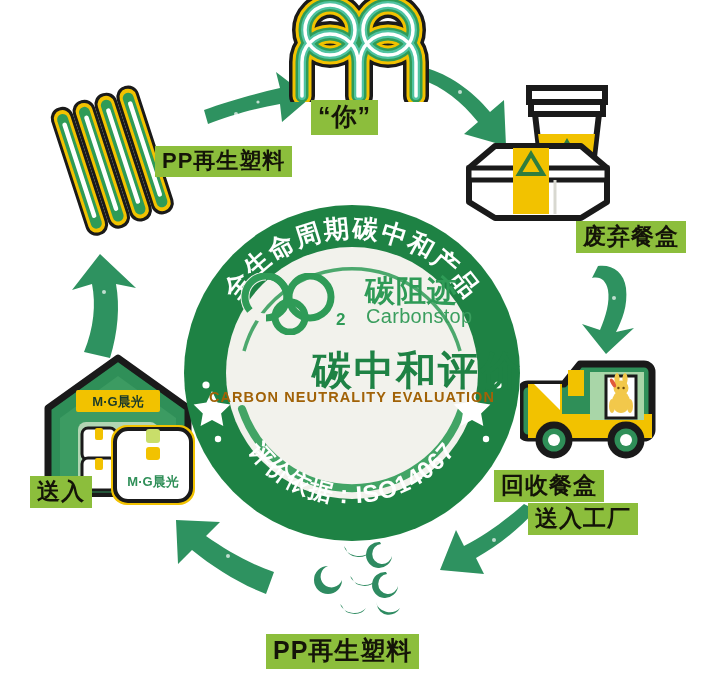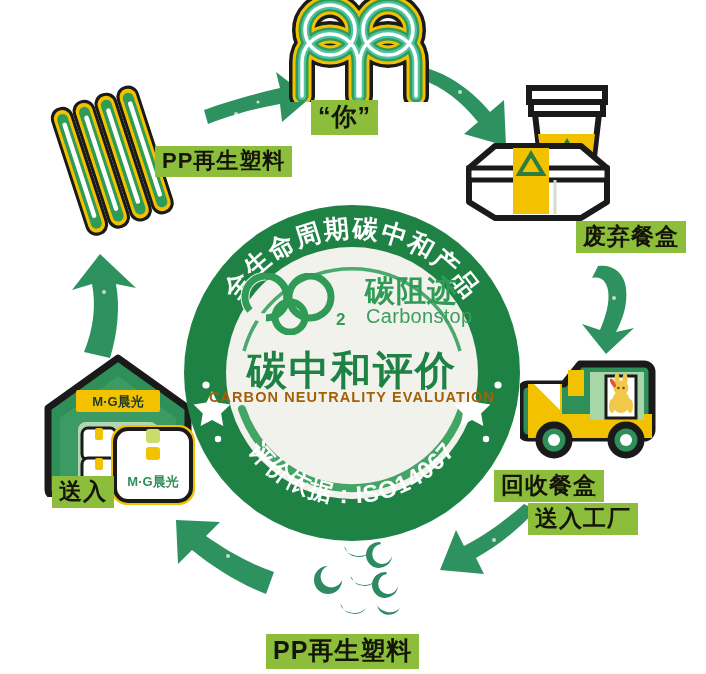--- a/index.html
+++ b/index.html
@@ -16,21 +16,21 @@
   .tag.t24{font-size:23px;}
   .tag.t22{font-size:22px;}
   .tag.t26{font-size:25px;}
 
   
   #seal{position:absolute;left:182px;top:203px;width:340px;height:340px;}
   #seal svg{display:block;}
   .sealtxt{position:absolute;text-align:center;width:100%;}
 
   #seal-main{left:0;top:140px;font-size:40px;font-weight:bold;color:#1E8244;
-             letter-spacing:2px;}
+             letter-spacing:2px;text-align:right;}
   #seal-sub{left:0;top:186px;font-size:14.5px;color:#a16207;letter-spacing:1.1px;
             font-weight:600;}
   #co2wrap{position:absolute;left:50px;top:70px;width:250px;height:60px;}
   #co2{position:absolute;left:0;top:0;}
   #brand-cn{position:absolute;left:133px;top:-2px;font-size:30px;font-weight:bold;
             color:#2f9b57;letter-spacing:1px;}
   #brand-en{position:absolute;left:134px;top:32px;font-size:20px;color:#3a9e5e;
             letter-spacing:0.3px;}
 
   
@@ -247,21 +247,21 @@
   </div>
   <div class="iconbox" style="left:106px;top:420px;width:96px;height:92px;">
     <svg width="96" height="92" viewBox="0 0 96 92">
       <rect x="5" y="5" width="84" height="80" rx="16" fill="#F2C200"></rect>
       <rect x="9" y="9" width="76" height="72" rx="13" fill="#FFFFFF" stroke="#1A1A1A" stroke-width="4"></rect>
       <rect x="40" y="9" width="14" height="14" rx="3" fill="#C9DE6A"></rect>
       <rect x="40" y="27" width="14" height="13" rx="3" fill="#F2C200"></rect>
       <text x="47" y="66" font-size="13" text-anchor="middle" fill="#2F8F58" font-family="Liberation Sans, sans-serif" font-weight="bold">M·G晨光</text>
     </svg>
   </div>
-  <div class="tag t24" style="left:52px;top:476px;">
+  <div class="tag t24" style="left:30px;top:476px;">
     <div>送入</div>
   </div>
 
   <div id="seal">
     <svg class="arcsvg" width="340" height="340" viewBox="0 0 340 340">
       <defs>
         <path id="arcTop" d="M 34 170 A 136 136 0 0 1 306 170"></path>
         <path id="arcBot" d="M 40 170 A 130 130 0 0 0 300 170"></path>
       </defs>
       <circle cx="170" cy="170" r="168" fill="#1E8244"></circle>

